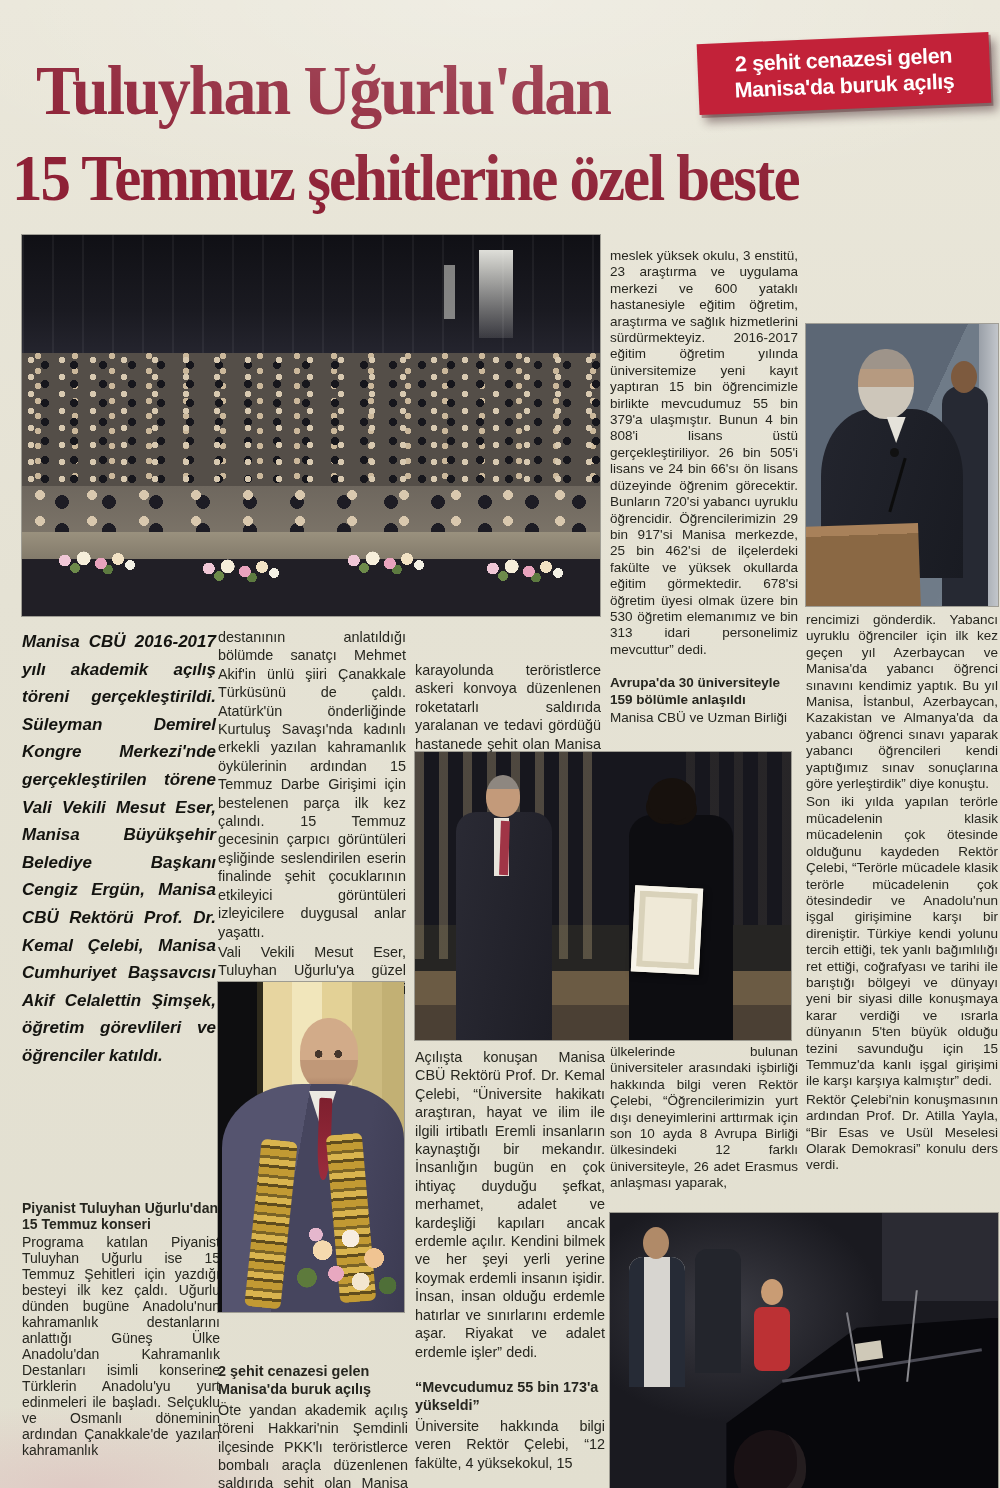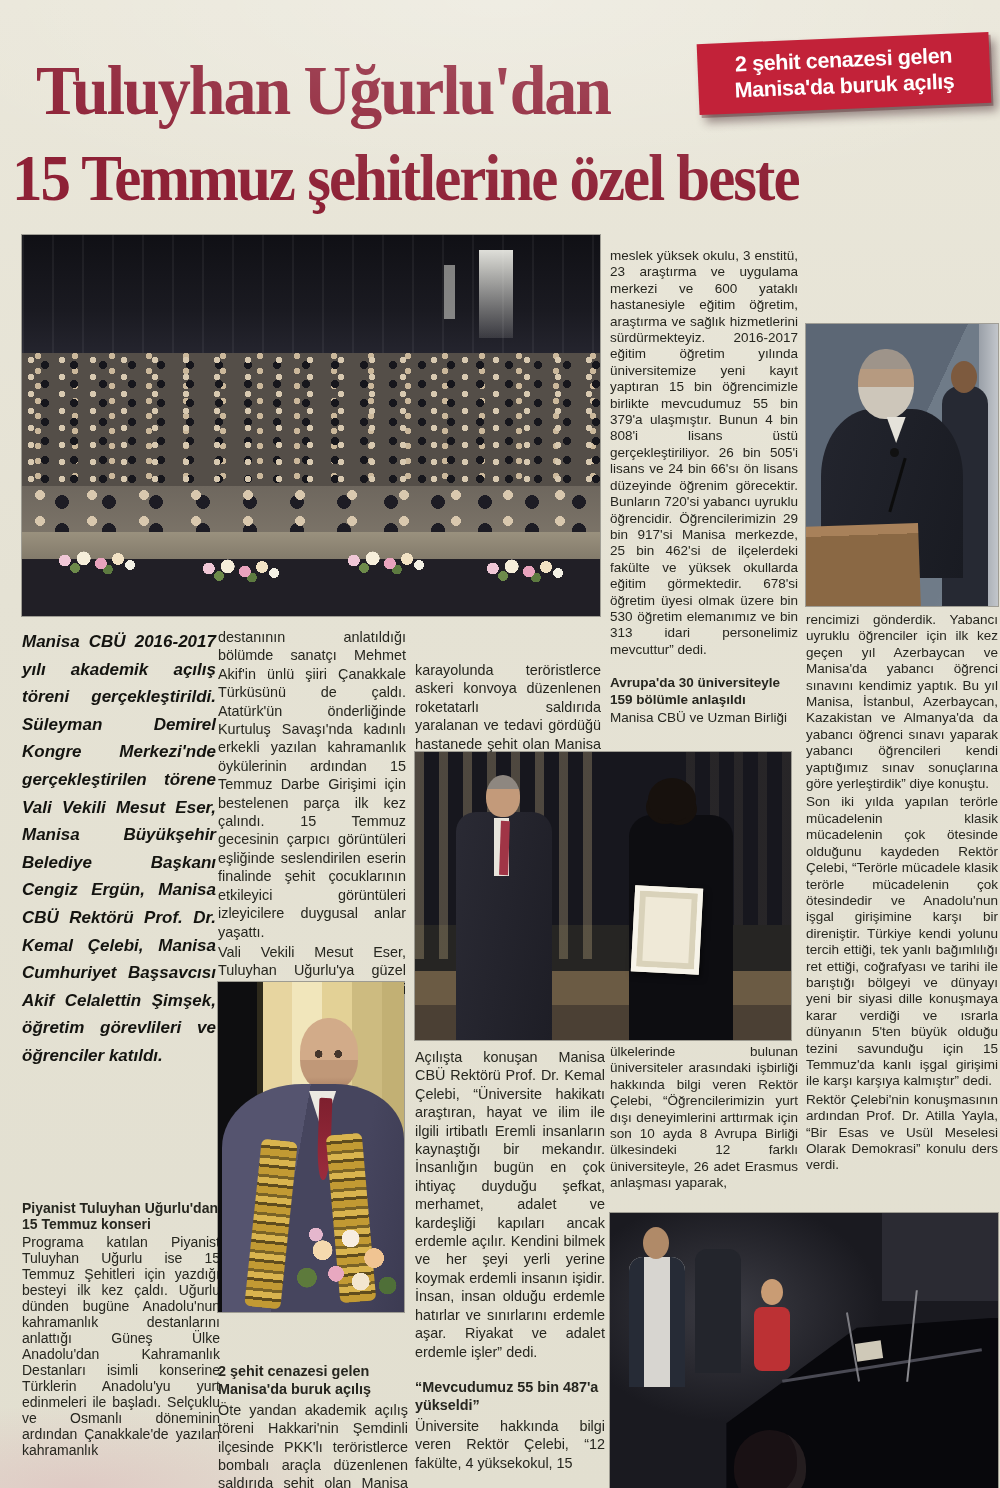--- a/index.html
+++ b/index.html
@@ -201,21 +201,21 @@
     <div class="ph man1-body"></div>
     <div class="ph man1-head"></div>
     <div class="ph man1-shirt"></div>
     <div class="ph man1-tie"></div>
     <div class="ph man2-body"></div>
     <div class="ph man2-hair"></div>
     <div class="ph plaque"></div>
   </div>
   <div class="txt body-a" style="left:415px;top:1048px;width:190px;">
     <p>Açılışta konuşan Manisa CBÜ Rektörü Prof. Dr. Kemal Çelebi, “Üniversite hakikatı araştıran, hayat ve ilim ile ilgili irtibatlı Eremli insanların kaynaştığı bir mekandır. İnsanlığın bugün en çok ihtiyaç duyduğu şefkat, merhamet, adalet ve kardeşliği kapıları ancak erdemle açılır. Kendini bilmek ve her şeyi yerli yerine koymak erdemli insanın işidir. İnsan, insan olduğu erdemle hatırlar ve sınırlarını erdemle aşar. Riyakat ve adalet erdemle işler” dedi.</p>
-    <p class="subhead gap-top">“Mevcudumuz 55 bin 487'a yükseldi”</p>
+    <p class="subhead gap-top">“Mevcudumuz 55 bin 173'a yükseldi”</p>
     <p>Üniversite hakkında bilgi veren Rektör Çelebi, “12 fakülte, 4 yüksekokul, 15</p>
   </div>
 
   <div class="txt body-c" style="left:610px;top:231px;width:188px;margin-top:17px;">
     <p>meslek yüksek okulu, 3 enstitü, 23 araştırma ve uygulama merkezi ve 600 yataklı hastanesiyle eğitim öğretim, araştırma ve sağlık hizmetlerini sürdürmekteyiz. 2016-2017 eğitim öğretim yılında üniversitemize yeni kayıt yaptıran 15 bin öğrencimizle birlikte mevcudumuz 55 bin 379'a ulaşmıştır. Bunun 4 bin 808'i lisans üstü gerçekleştiriliyor. 26 bin 505'i lisans ve 24 bin 66'sı ön lisans düzeyinde öğrenim görecektir. Bunların 720'si yabancı uyruklu öğrencidir. Öğrencilerimizin 29 bin 917'si Manisa merkezde, 25 bin 462'si de ilçelerdeki fakülte ve yüksek okullarda eğitim görmektedir. 678'si öğretim üyesi olmak üzere bin 530 öğretim elemanımız ve bin 313 idari personelimiz mevcuttur” dedi.</p>
     <p class="subhead gap-top">Avrupa'da 30 üniversiteyle 159 bölümle anlaşıldı</p>
     <p>Manisa CBÜ ve Uzman Birliği</p>
   </div>
   <div class="txt body-c" style="left:610px;top:1044px;width:188px;">
     <p>ülkelerinde bulunan üniversiteler arasındaki işbirliği hakkında bilgi veren Rektör Çelebi, “Öğrencilerimizin yurt dışı deneyimlerini arttırmak için son 10 ayda 8 Avrupa Birliği ülkesindeki 12 farklı üniversiteyle, 26 adet Erasmus anlaşması yaparak,</p>

